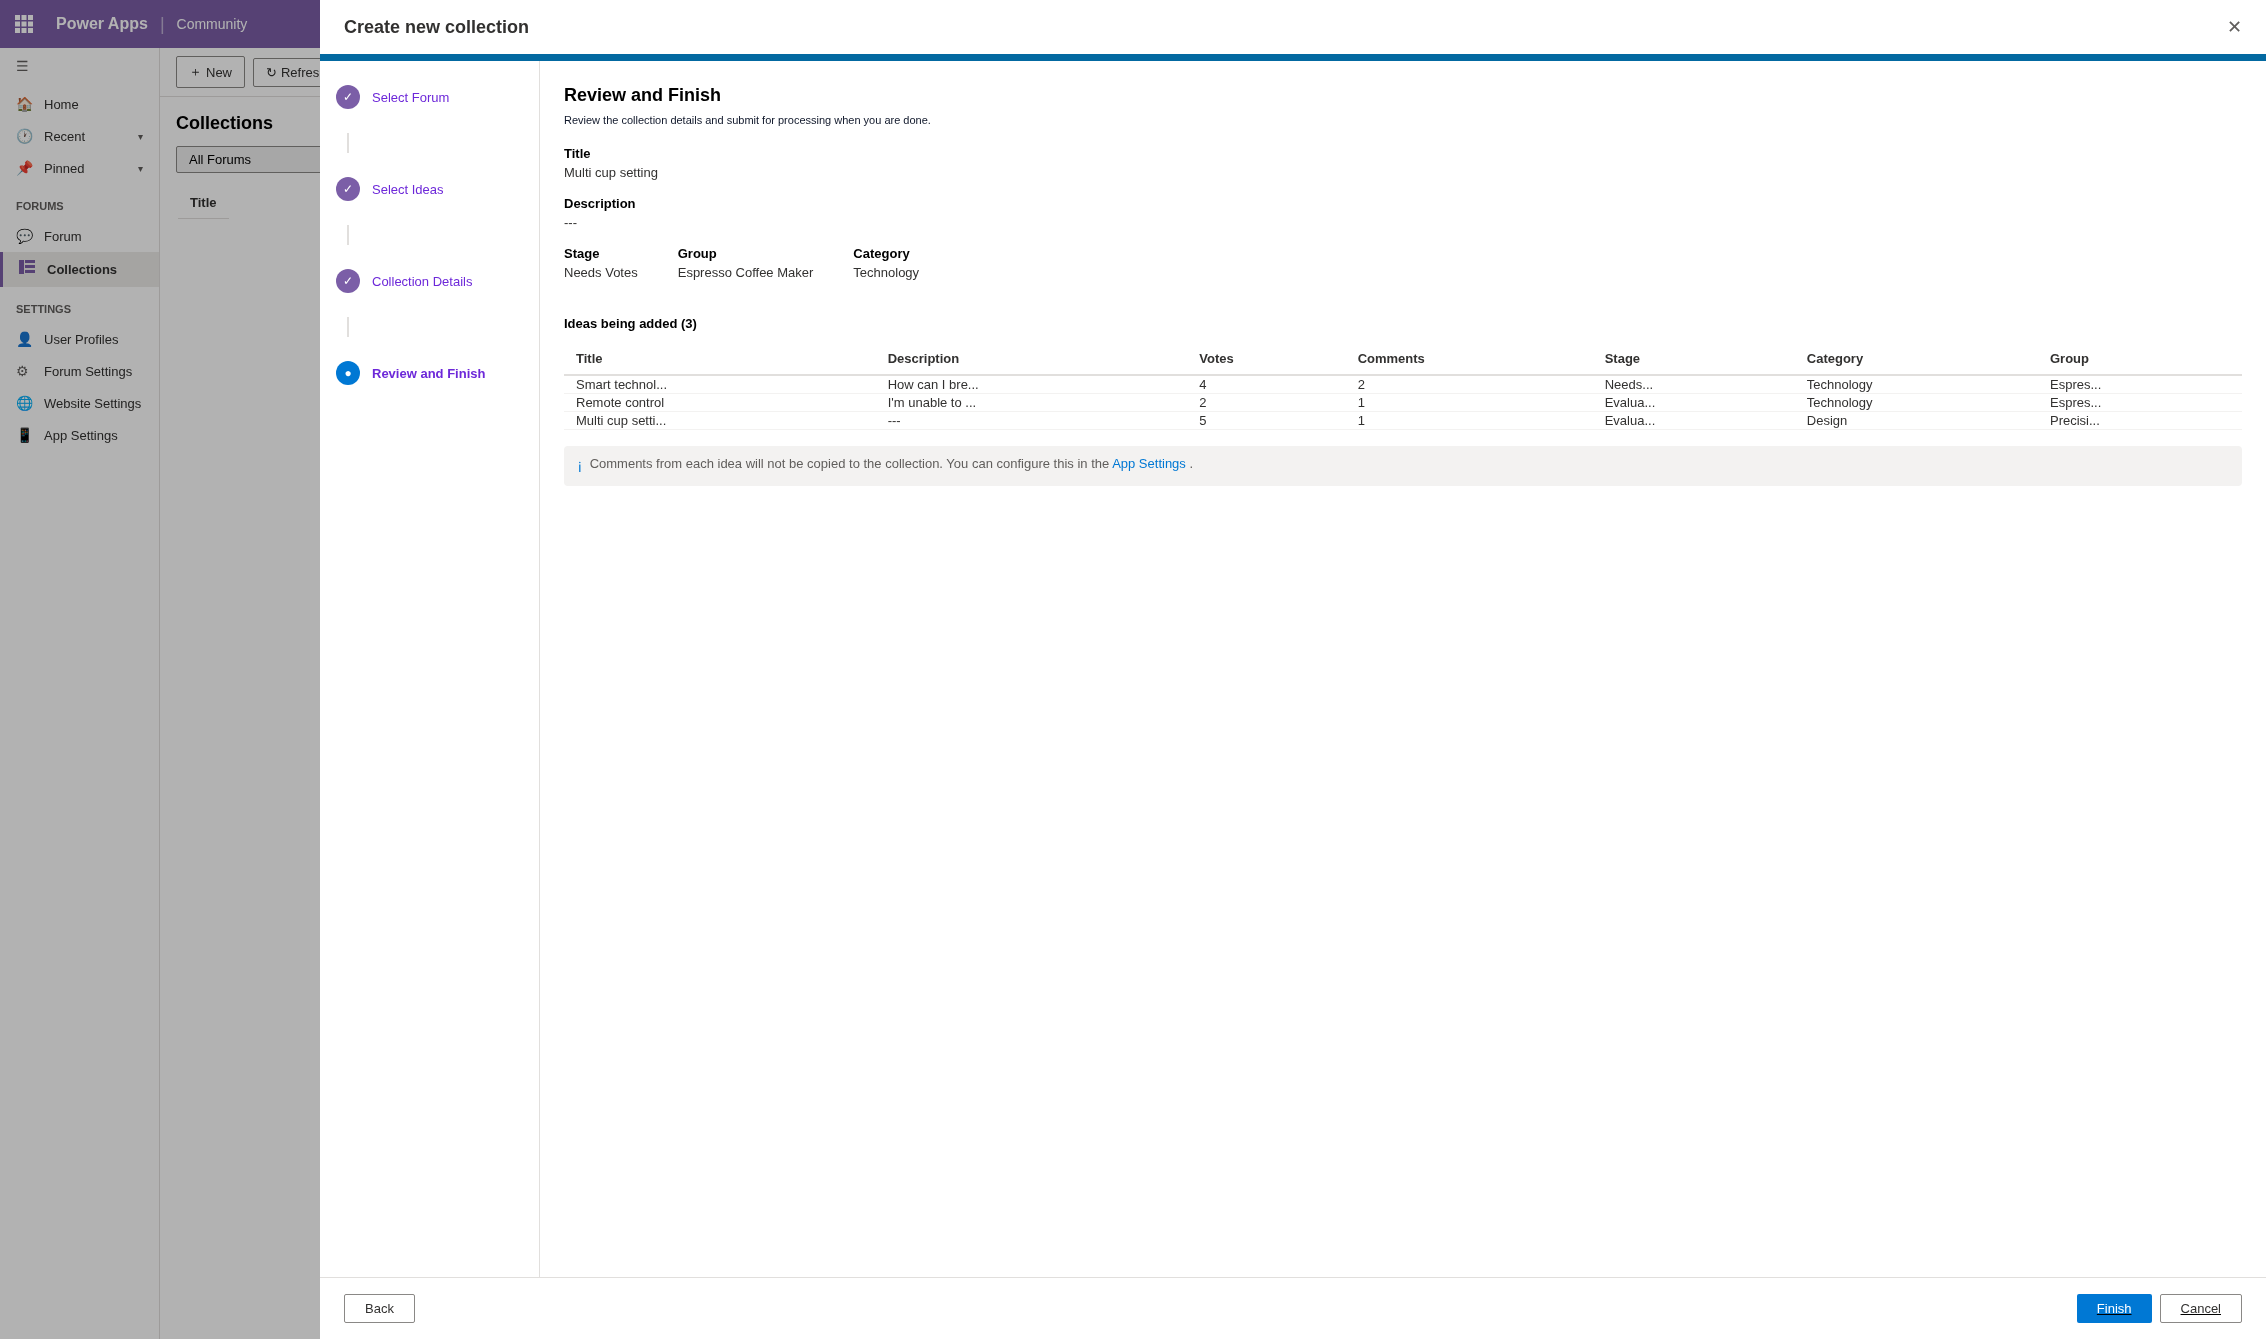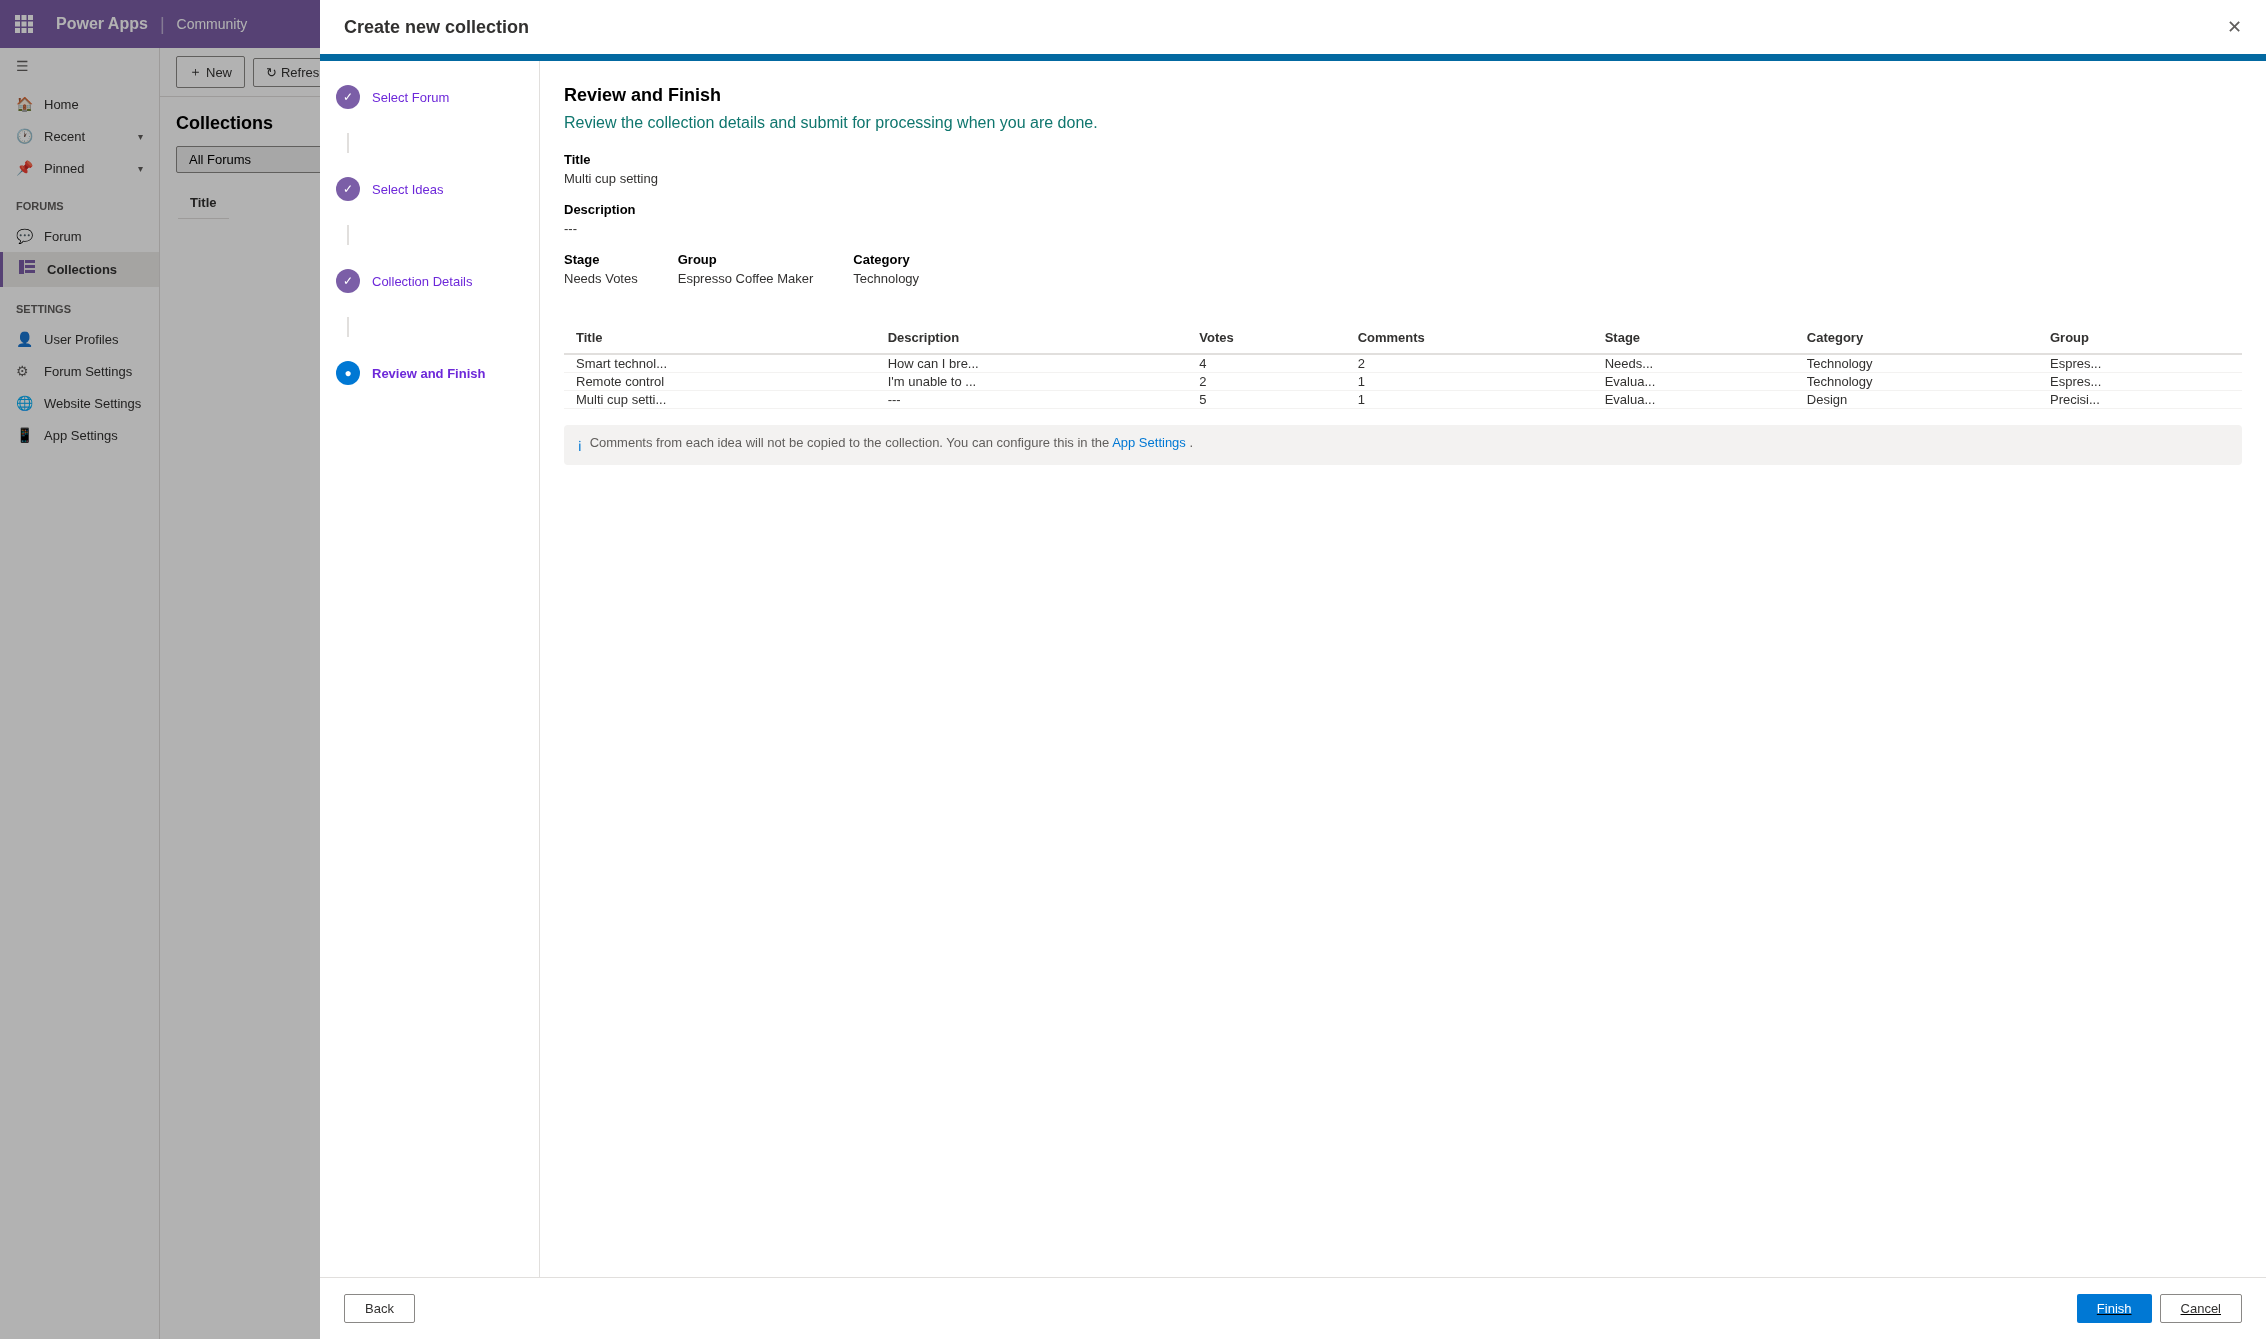--- a/index.html
+++ b/index.html
@@ -99,21 +99,21 @@
     .step-label.active { font-weight: 600; }
     .step-connector {
       width: 2px; height: 20px; background: #e1dfdd; margin-left: 11px;
     }
 
     
     .review-content {
       flex: 1; padding: 24px; overflow-y: auto;
     }
     .review-title { font-size: 18px; font-weight: 600; margin-bottom: 8px; }
-    .review-subtitle { color: #0f766e; font-size: 16px; margin-bottom: 20px; }
+    .review-subtitle { color: #0f172a; font-size: 11px; margin-bottom: 20px; }
     .review-field-label { font-weight: 600; font-size: 13px; margin-bottom: 4px; }
     .review-field-value { font-size: 13px; color: #323130; margin-bottom: 16px; }
     .review-row { display: flex; gap: 40px; margin-bottom: 20px; }
     .review-col {}
     .ideas-title { font-weight: 600; font-size: 13px; margin-bottom: 12px; }
 
     .ideas-table { width: 100%; border-collapse: collapse; font-size: 13px; }
     .ideas-table th {
       text-align: left; font-weight: 600; padding: 8px 12px;
       border-bottom: 2px solid #e1dfdd; color: #323130; white-space: nowrap;
@@ -310,20 +310,21 @@
           <div class="review-col">
             <div class="review-field-label">Group</div>
             <div class="review-field-value">Espresso Coffee Maker</div>
           </div>
           <div class="review-col">
             <div class="review-field-label">Category</div>
             <div class="review-field-value">Technology</div>
           </div>
         </div>
 
+        <div class="ideas-title">Ideas being added (3)</div>
 
         <table class="ideas-table">
           <thead>
             <tr>
               <th>Title</th>
               <th>Description</th>
               <th>Votes</th>
               <th>Comments</th>
               <th>Stage</th>
               <th>Category</th>

